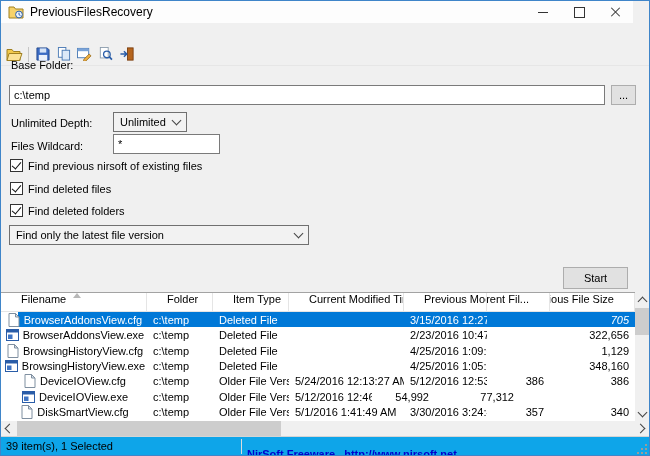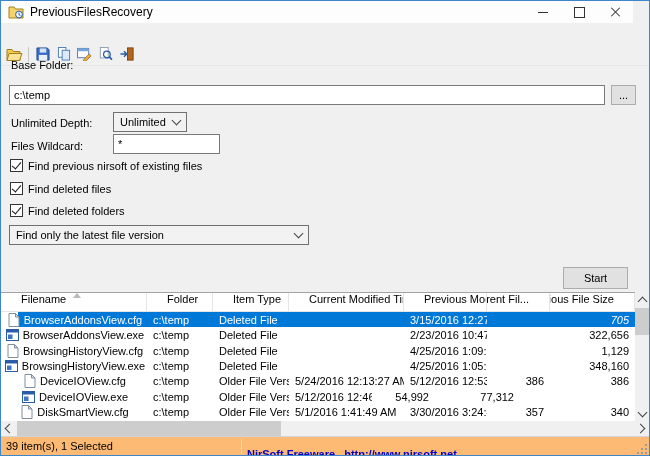--- a/index.html
+++ b/index.html
@@ -64,21 +64,21 @@
   
   .vscroll{position:absolute;top:291px;right:0;width:14px;height:129px;background:#f0f0f0;}
   .vs-btn{position:absolute;left:0;width:14px;height:15px;display:flex;align-items:center;justify-content:center;}
   .vs-up{top:0;} .vs-down{bottom:0;}
   .vs-thumb{position:absolute;left:0;top:16px;width:14px;height:27px;background:#cdcdcd;}
   .hscroll{position:absolute;top:420px;left:0;width:648px;height:15px;background:#f0f0f0;}
   .hs-btn{position:absolute;top:0;width:15px;height:15px;display:flex;align-items:center;justify-content:center;}
   .hs-left{left:0;} .hs-right{right:0;}
   .hs-thumb{position:absolute;left:16px;top:0;width:264px;height:15px;background:#cdcdcd;}
   
-  .statusbar{position:absolute;top:435px;left:0;right:0;height:19px;background:#fdba74;border-top:1px solid #d4d4d4;}
+  .statusbar{position:absolute;top:435px;left:0;right:0;height:19px;background:#0ea5e9;border-top:1px solid #d4d4d4;}
   .status-left{position:absolute;left:5px;top:3px;}
   .status-sep{position:absolute;left:240px;top:2px;bottom:2px;width:1px;background:#dcdcdc;}
   .status-link{position:absolute;left:246px;top:3px;font-weight:bold;color:var(--link);white-space:pre;margin-top:8px;}
   .grip{position:absolute;right:2px;bottom:2px;width:12px;height:12px;}
   .grip i{position:absolute;width:2px;height:2px;background:#9b9b9b;}
   .grip i:nth-child(1){right:0;bottom:0;} .grip i:nth-child(2){right:4px;bottom:0;} .grip i:nth-child(3){right:8px;bottom:0;}
   .grip i:nth-child(4){right:0;bottom:4px;} .grip i:nth-child(5){right:4px;bottom:4px;} .grip i:nth-child(6){right:0;bottom:8px;}
 </style>
 </head>
 <body>

